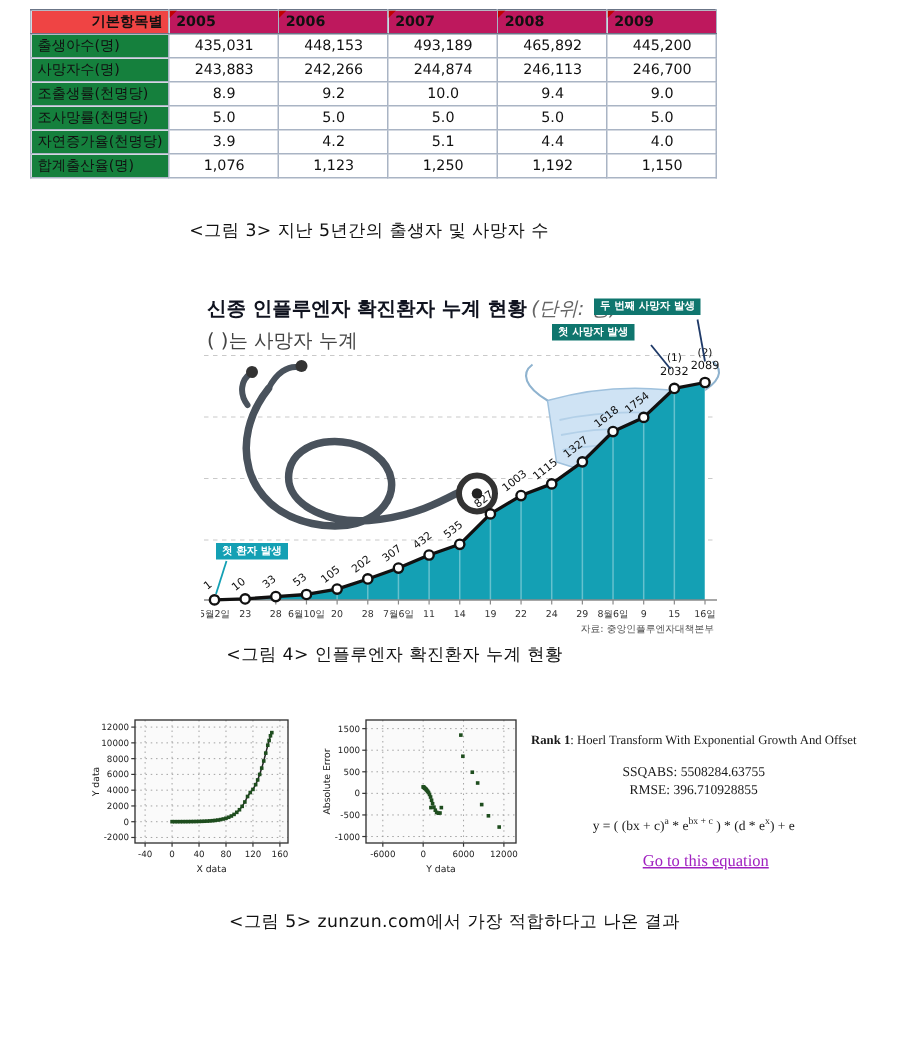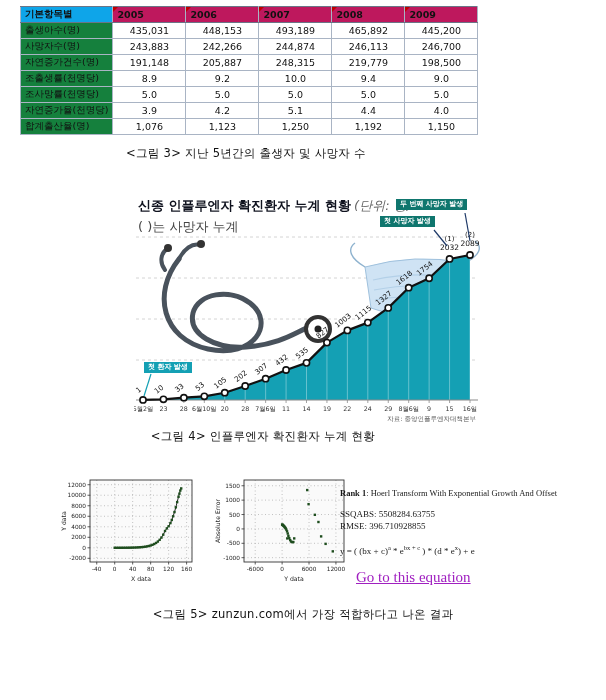--- a/index.html
+++ b/index.html
@@ -3,56 +3,56 @@
 <meta charset="utf-8">
 <style>
   * { margin:0; padding:0; box-sizing:border-box; }
   body { font-family:"DejaVu Sans", sans-serif; background:#fff; }
   .page { position:relative; width:606px; height:700px; background:#ffffff; overflow:hidden; }
 
   
   .stat-table { position:absolute; left:20px; top:6px; border-collapse:collapse; table-layout:fixed; }
   .stat-table th, .stat-table td { border:1px solid #a9b4c4; font-size:9.5px; height:16px; padding:0 4px; white-space:nowrap; overflow:hidden; }
   .stat-table thead th { border-bottom:1px solid #6b7587; border-top:1px solid #6b7587; }
-  .corner-th { width:86px; background:#0ea5e9; font-weight:bold; text-align:left; color:#111; }
+  .corner-th { width:86px; background:#ef4444; font-weight:bold; text-align:right; color:#111; }
   .year-th { width:73px; background:#be185d; font-weight:bold; text-align:left; position:relative; color:#111; }
   .corner-flag { position:absolute; left:0; top:0; width:0; height:0; border-top:5px solid #c00000; border-right:5px solid transparent; }
   .row-label { background:#15803d; text-align:left; color:#111; }
   .cell-val { background:#ffffff; text-align:center; color:#111; }
 
   .caption { position:absolute; text-align:center; font-size:11.5px; color:#111; letter-spacing:0.3px; }
   .caption3 { left:20px; top:146px; width:452px; }
   .caption4 { left:0; top:429px; width:526px; }
   .caption5 { left:0; top:607px; width:606px; }
 
   
   .flu-fig { position:absolute; left:134px; top:197px; width:348px; height:226px; }
   .flu-title { position:absolute; left:4px; top:0; font-size:13px; font-weight:bold; color:#10131f; }
   .flu-unit { font-size:13px; font-weight:normal; color:#666; margin-left:3px;font-style:italic; }
   .flu-note { position:absolute; left:4px; top:21px; font-size:13px; color:#444; }
   .flu-svg { position:absolute; left:0; top:0; }
   .flu-ann { position:absolute; font-size:7px; font-weight:bold; color:#fff; padding:2px 4px; line-height:1; white-space:nowrap; }
   .ann-navy { background:#0f766e; }
   .ann-teal { background:#14a0b4; }
   .ann-first-patient { left:10px; top:165px; }
-  .ann-first-death { left:246px; top:19px; }
+  .ann-first-death { left:234px; top:19px; }
   .ann-second-death { left:262px; top:2px; }
 
   
   .fit-svg { position:absolute; top:472px; }
   .fit-left { left:58px; }
   .fit-right { left:208px; }
-  .zunzun { position:absolute; left:340px; top:488px; width:245px; font-family:"Liberation Serif", serif; color:#1a1a1a; }
+  .zunzun { position:absolute; left:340px; top:488px; width:245px; text-align:center; font-family:"Liberation Serif", serif; color:#1a1a1a; }
   .zunzun .rank-line { font-size:8.5px; }
   .zunzun .rank-line b { font-weight:bold; }
   .zunzun .stat-line { font-size:9px; margin-top:2px; }
   .zunzun .stat-gap { margin-top:11px; }
   .zunzun .eq-line { font-size:9px; margin-top:13px; }
   .zunzun sup { font-size:6.5px; }
-  .zunzun .eq-link { display:inline-block; margin-top:13px; font-size:15px; color:#a020c0; text-decoration:underline; cursor:pointer;margin-left:16px; }
+  .zunzun .eq-link { display:inline-block; margin-top:13px; font-size:11px; color:#a020c0; text-decoration:underline; cursor:pointer;margin-left:16px; }
 </style>
 </head>
 <body>
 
 <div class="page">
 
   <table class="stat-table">
     <thead>
       <tr>
         <th class="corner-th">기본항목별</th>
@@ -72,28 +72,20 @@
           <td class="cell-val">465,892</td>
           <td class="cell-val">445,200</td>
         </tr>
         <tr>
           <td class="row-label">사망자수(명)</td>
           <td class="cell-val">243,883</td>
           <td class="cell-val">242,266</td>
           <td class="cell-val">244,874</td>
           <td class="cell-val">246,113</td>
           <td class="cell-val">246,700</td>
-        </tr>
-        <tr>
-          <td class="row-label">자연증가건수(명)</td>
-          <td class="cell-val">191,148</td>
-          <td class="cell-val">205,887</td>
-          <td class="cell-val">248,315</td>
-          <td class="cell-val">219,779</td>
-          <td class="cell-val">198,500</td>
         </tr>
         <tr>
           <td class="row-label">조출생률(천명당)</td>
           <td class="cell-val">8.9</td>
           <td class="cell-val">9.2</td>
           <td class="cell-val">10.0</td>
           <td class="cell-val">9.4</td>
           <td class="cell-val">9.0</td>
         </tr>
         <tr>

